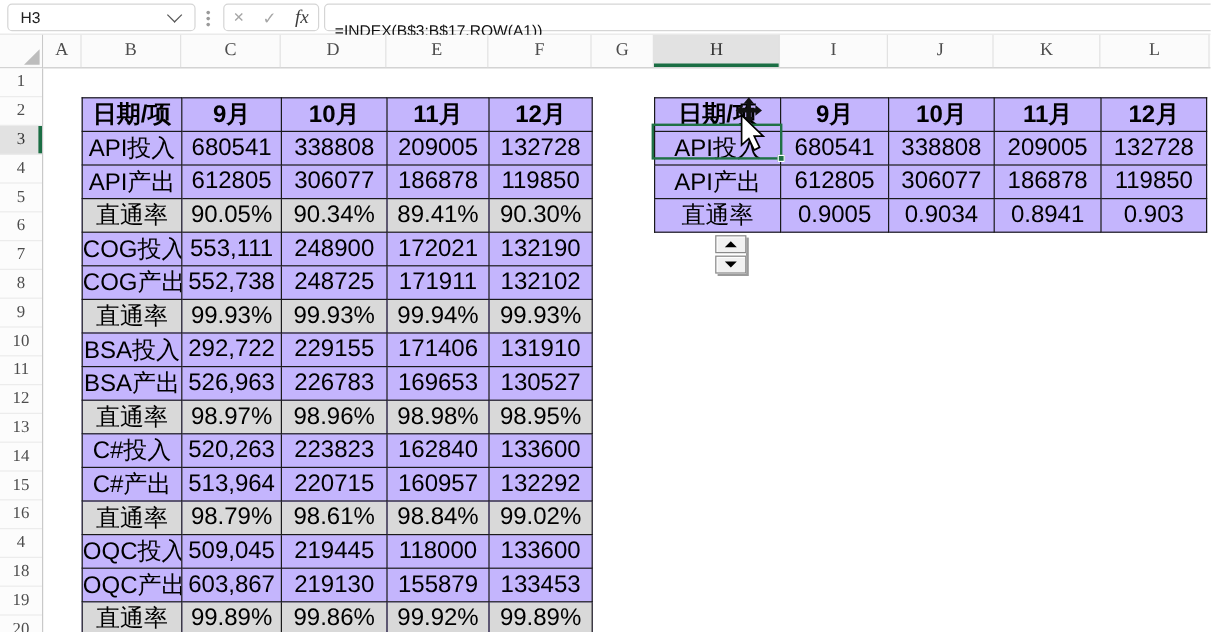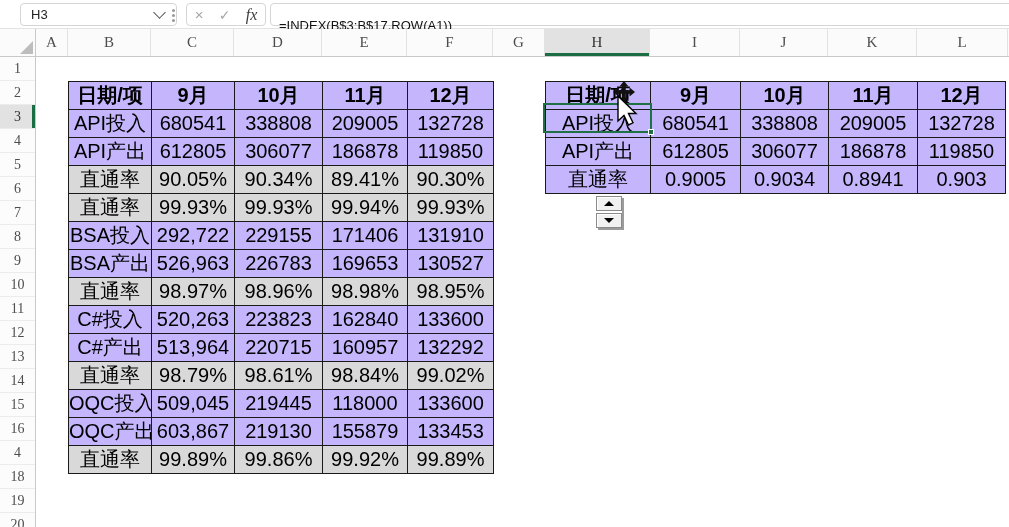--- a/index.html
+++ b/index.html
@@ -3,21 +3,21 @@
 <meta charset="utf-8">
 <style>
   * { margin:0; padding:0; box-sizing:border-box; }
   html,body { width:1009px; height:527px; overflow:hidden; background:#fff;
               font-family:"Liberation Sans", sans-serif; }
   #stage { position:relative; width:1009px; height:527px; background:#fff; overflow:hidden; }
 
   
   #formula-bar { position:absolute; left:0; top:0; width:1009px; height:29px;
                  background:#fff; border-bottom:1px solid #e3e3e3; }
-  #name-box { position:absolute; left:20px; top:3px; width:157px; height:23px;
+  #name-box { position:absolute; left:6px; top:3px; width:157px; height:23px;
               border:1px solid #d5d5d5; border-radius:4px; background:#fff;
               display:flex; align-items:center; font-size:13px; color:#222; }
   #name-box .nb-text { padding-left:10px; flex:1; }
   .chev { width:9px; height:9px; border-right:1.6px solid #555; border-bottom:1.6px solid #555;
           transform:rotate(45deg); margin-right:12px; margin-top:-4px; }
   #drag-dots { position:absolute; left:172px; top:9px; width:3px; height:3px; border-radius:50%;
                background:#9a9a9a; box-shadow:0 5px 0 #9a9a9a, 0 10px 0 #9a9a9a; }
   #fx-group { position:absolute; left:186px; top:3px; width:80px; height:23px;
               border:1px solid #d5d5d5; border-radius:4px; background:#fff;
               display:flex; align-items:center; justify-content:space-around; }
@@ -185,20 +185,34 @@
           <td>186878</td>
           <td>119850</td>
         </tr>
         <tr class="shaded">
           <td>直通率</td>
           <td>90.05%</td>
           <td>90.34%</td>
           <td>89.41%</td>
           <td>90.30%</td>
         </tr>
+        <tr>
+          <td>COG投入</td>
+          <td>553,111</td>
+          <td>248900</td>
+          <td>172021</td>
+          <td>132190</td>
+        </tr>
+        <tr>
+          <td>COG产出</td>
+          <td>552,738</td>
+          <td>248725</td>
+          <td>171911</td>
+          <td>132102</td>
+        </tr>
         <tr class="shaded">
           <td>直通率</td>
           <td>99.93%</td>
           <td>99.93%</td>
           <td>99.94%</td>
           <td>99.93%</td>
         </tr>
         <tr>
           <td>BSA投入</td>
           <td>292,722</td>

